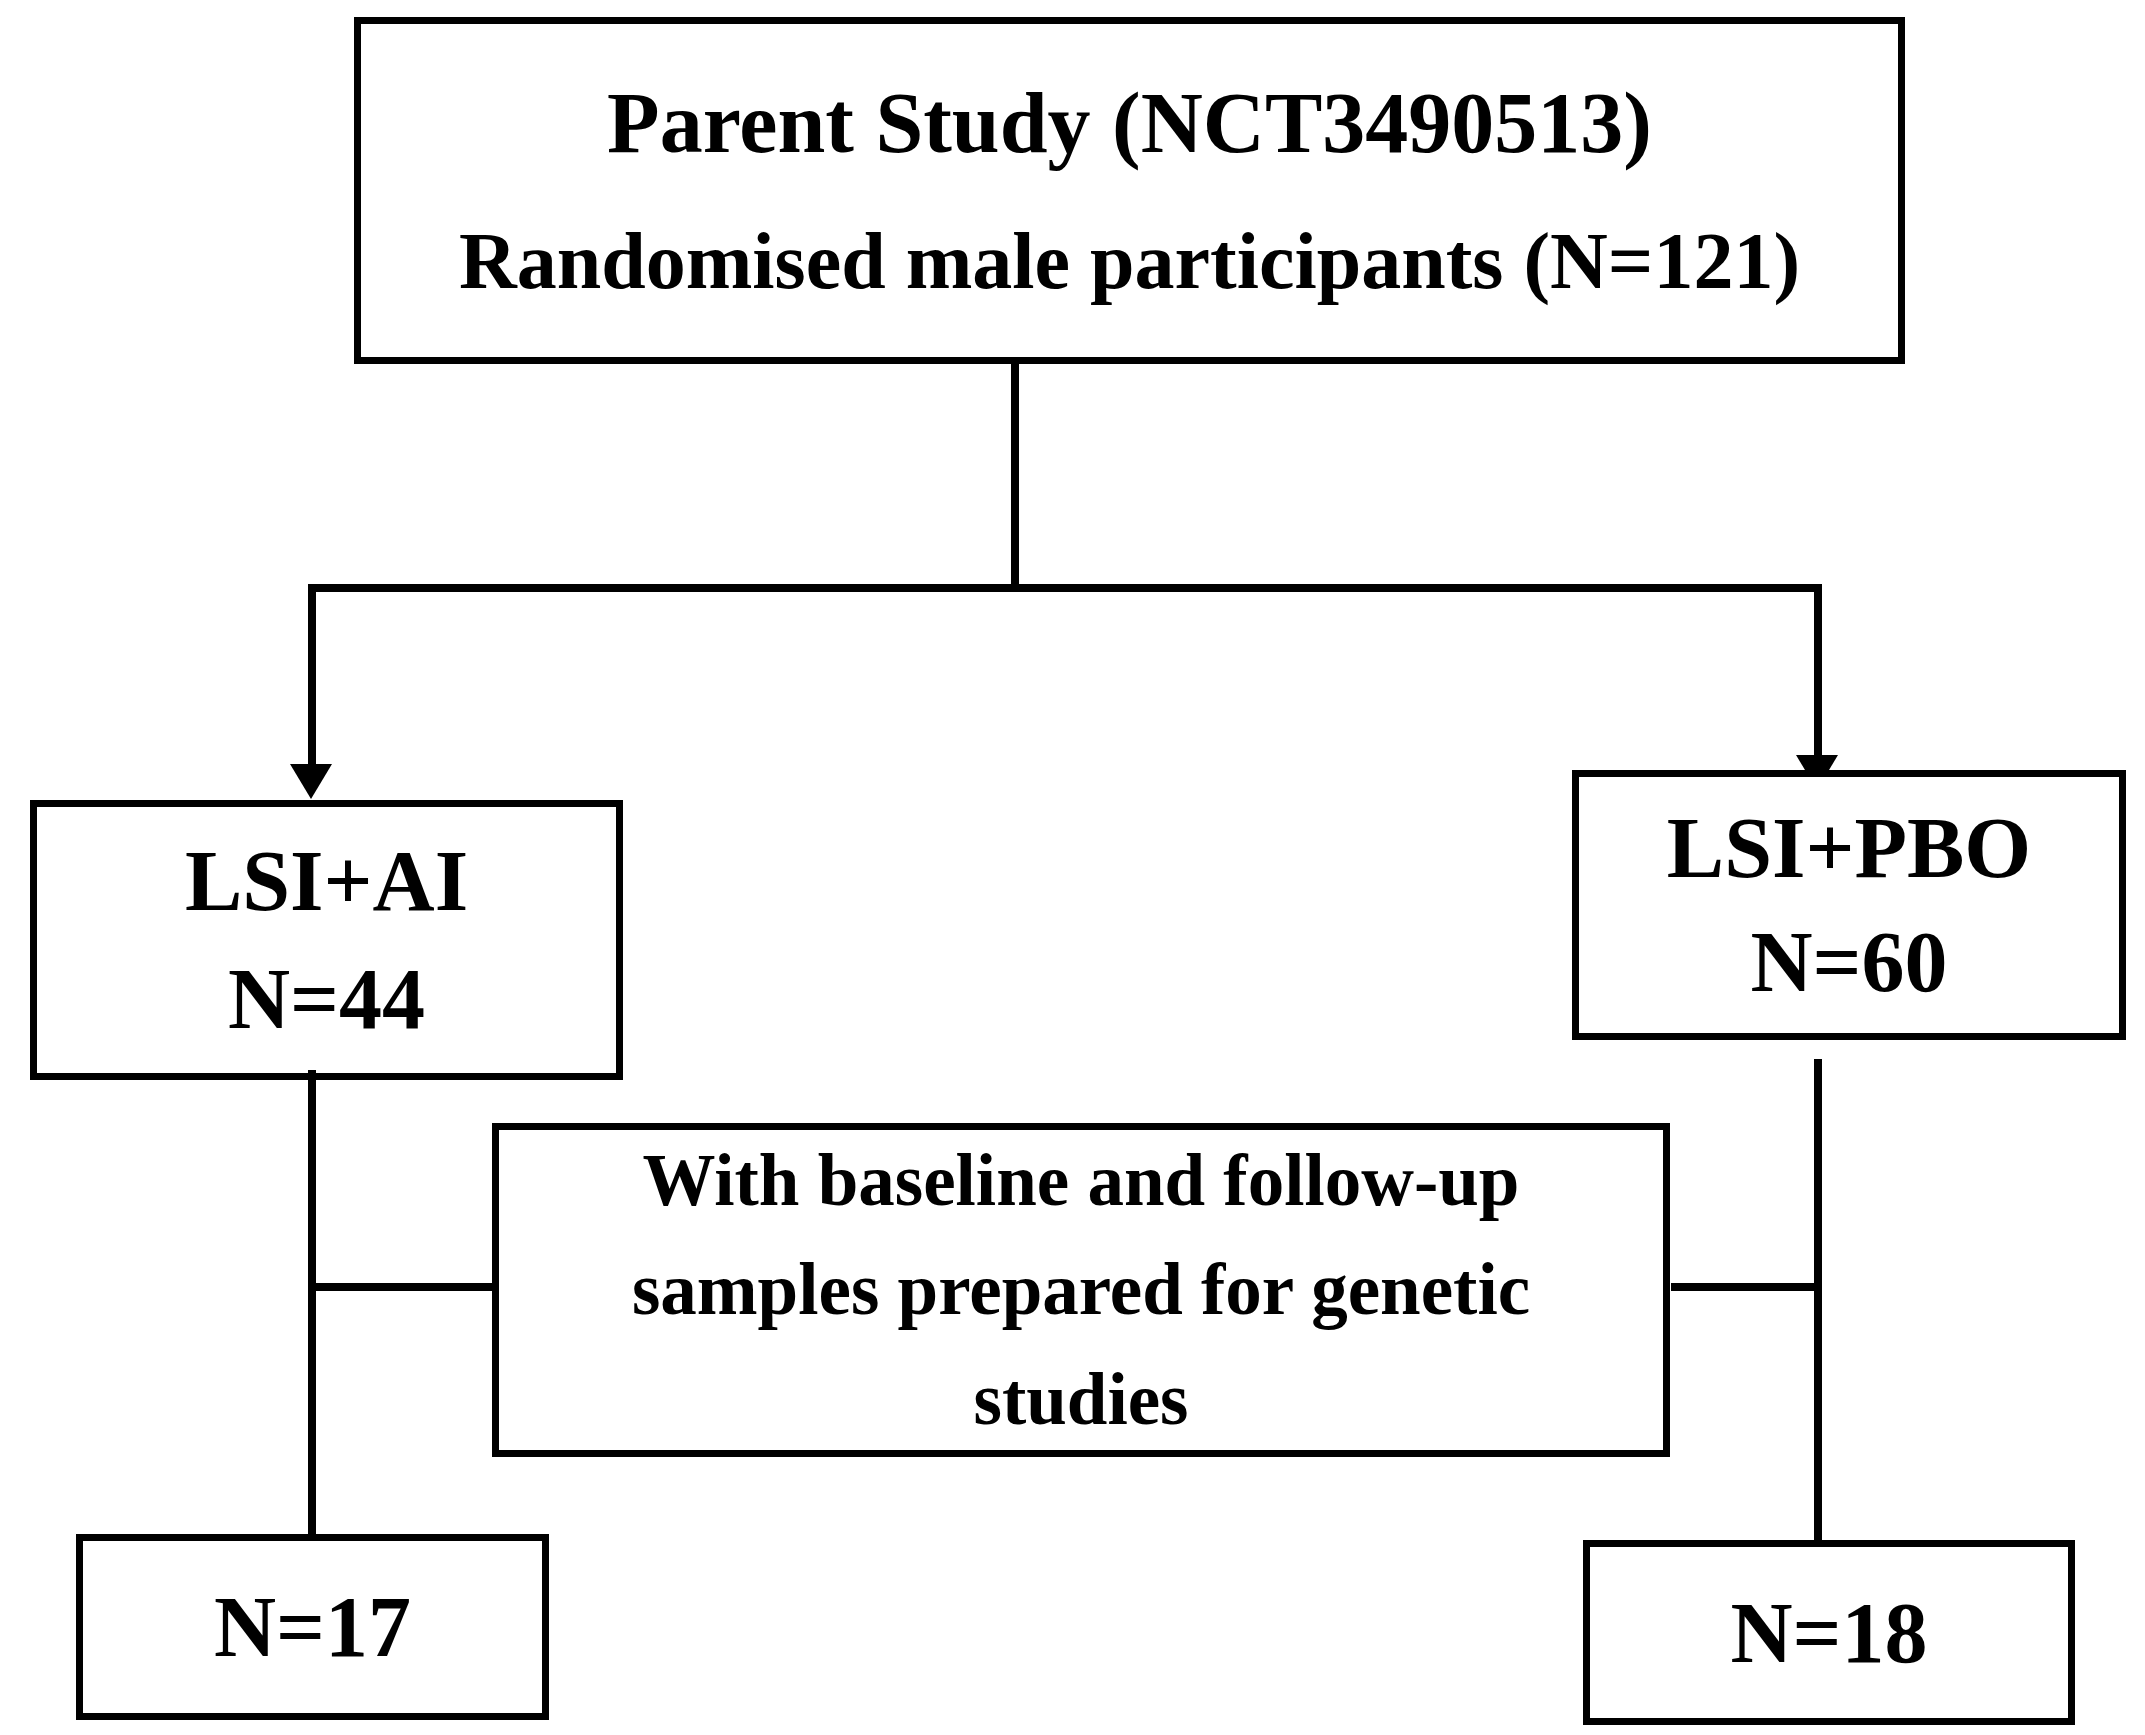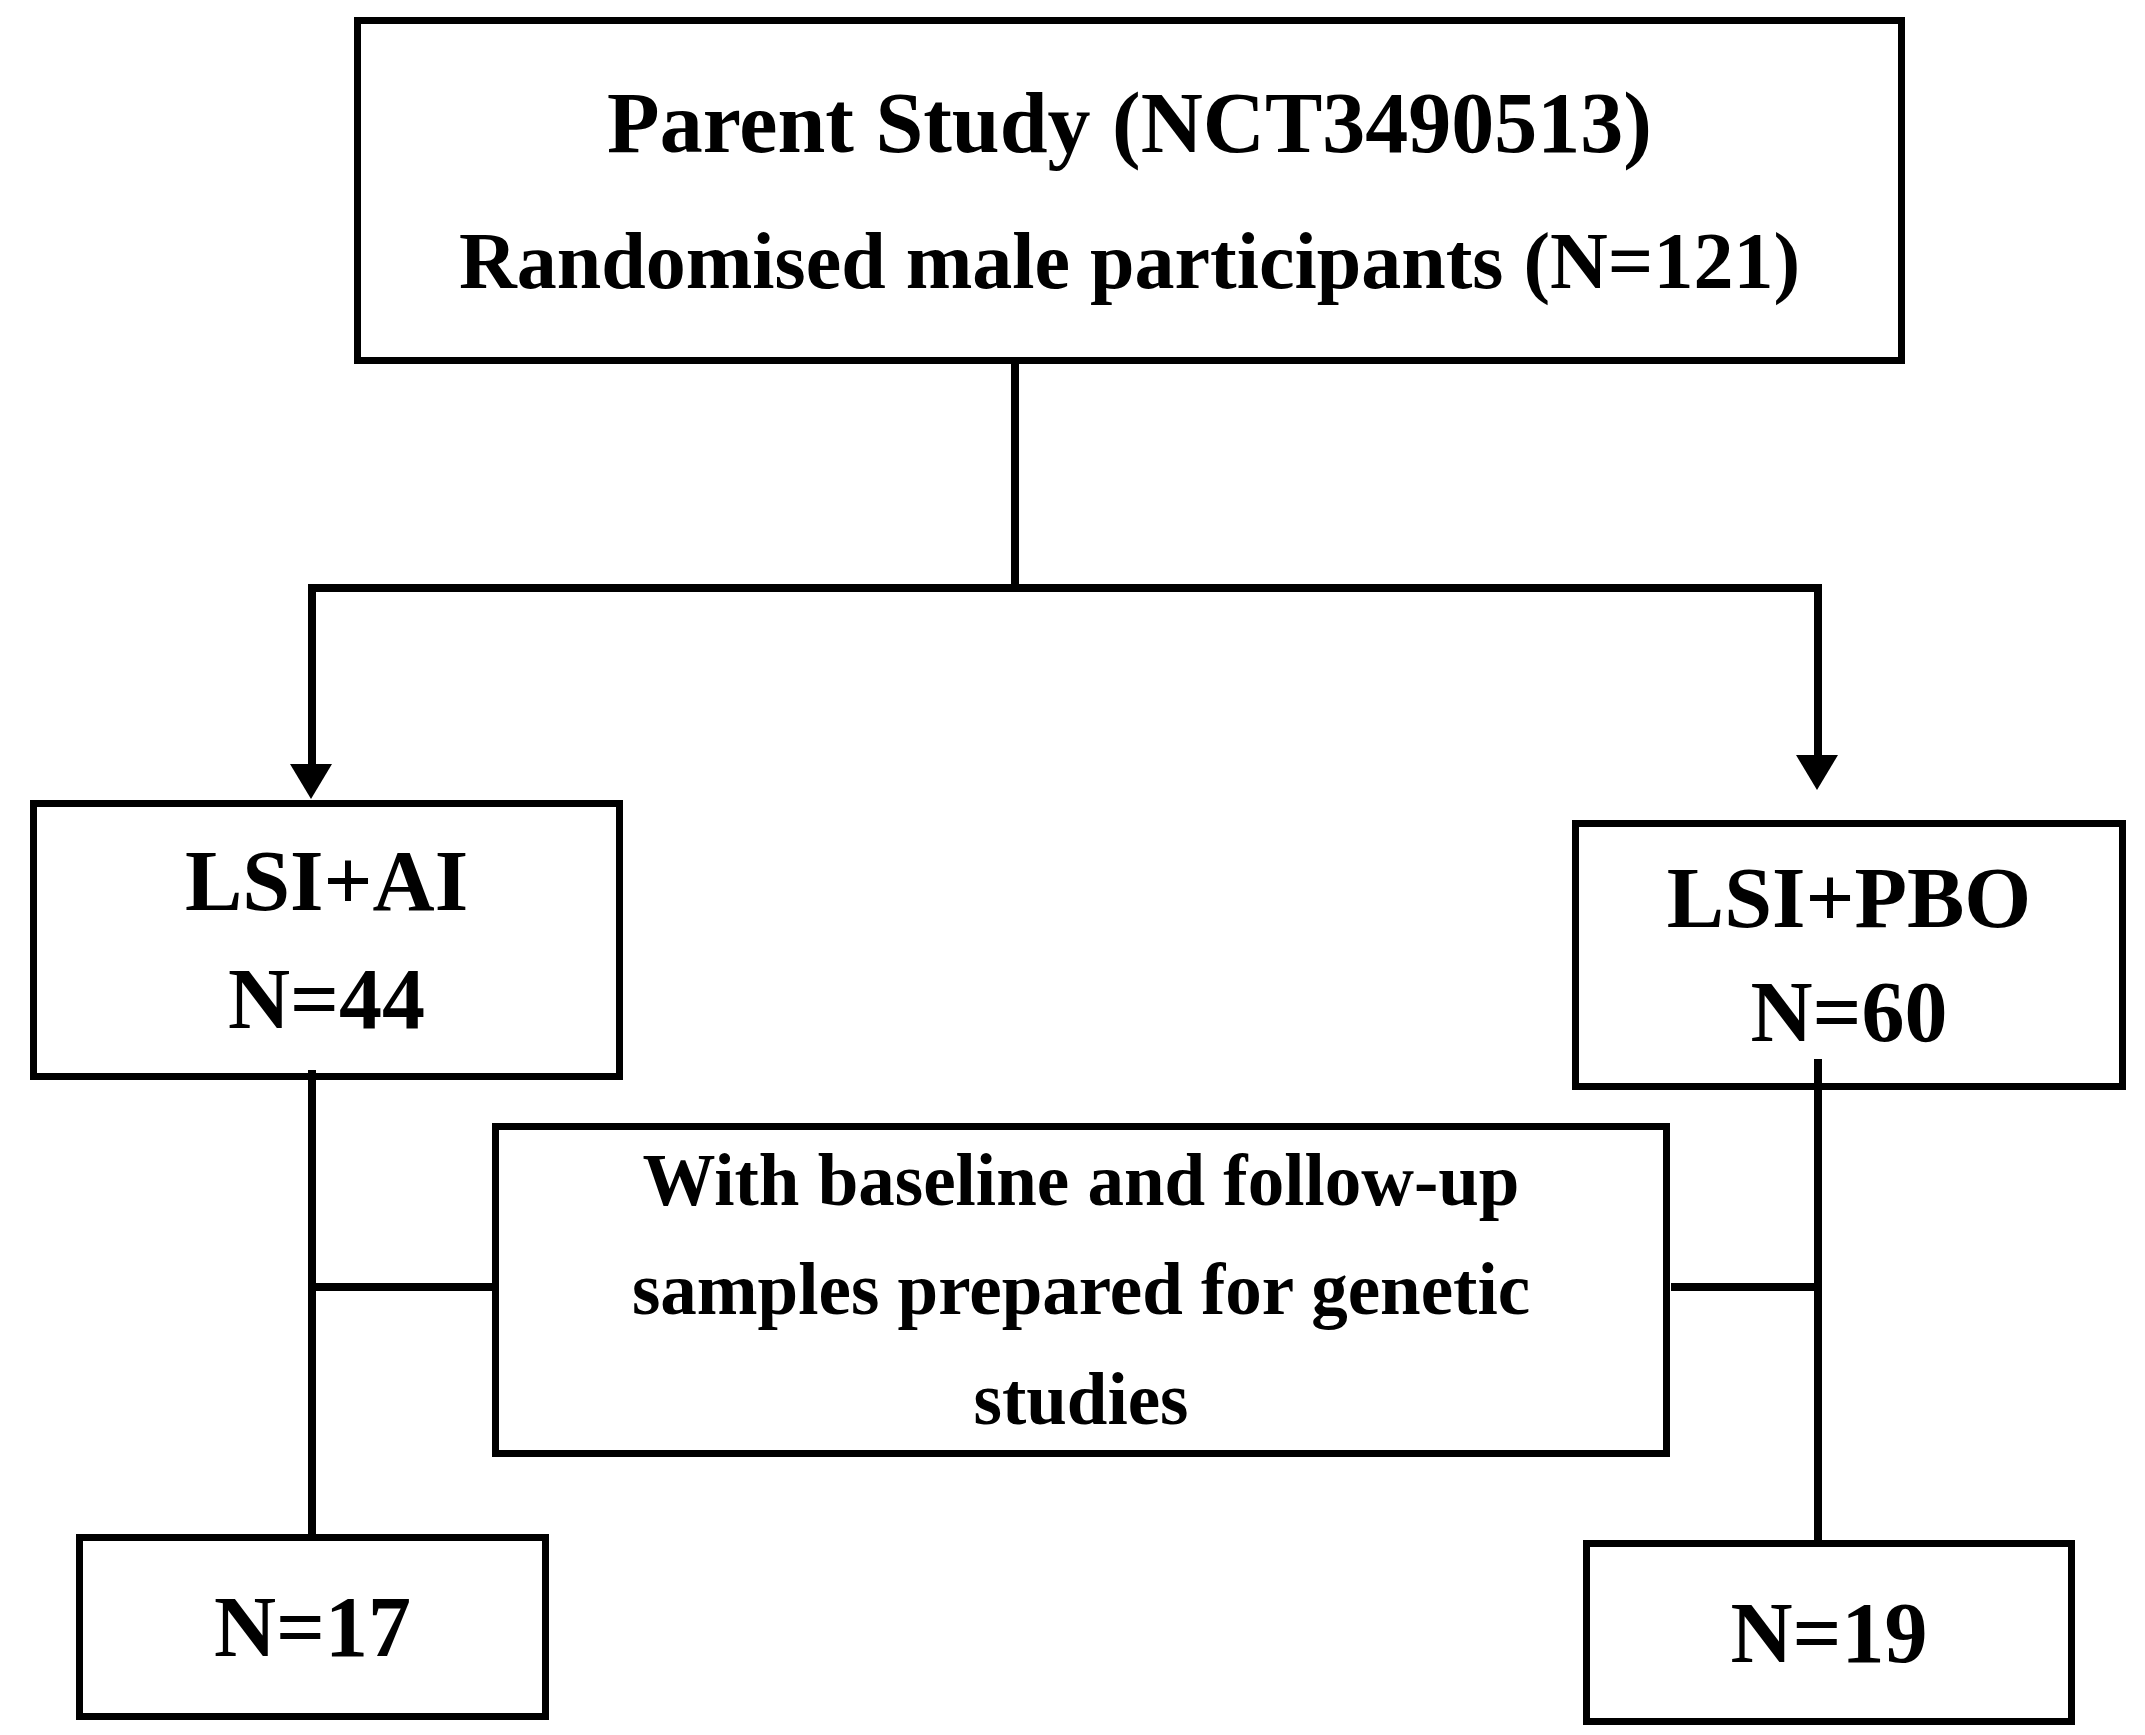--- a/index.html
+++ b/index.html
@@ -67,38 +67,38 @@
   <div class="arrowhead" style="left:290px; top:764px;"></div>
 
   <div class="line" style="left:1814px; top:584px; width:7.5px; height:172px;"></div>
   <div class="arrowhead" style="left:1796px; top:755px;"></div>
 
   <div class="box" style="left:30px; top:800px; width:593px; height:280px;">
     <div class="bigline">LSI+AI</div>
     <div class="bigline">N=44</div>
   </div>
 
-  <div class="box" style="left:1572px; top:820px; width:554px; height:270px;">
+  <div class="box" style="left:1572px; top:770px; width:554px; height:270px;">
     <div class="bigline">LSI+PBO</div>
     <div class="bigline">N=60</div>
   </div>
 
   <div class="line" style="left:308px; top:1070px; width:7.5px; height:466px;"></div>
 
   <div class="line" style="left:1814px; top:1059px; width:7.5px; height:483px;"></div>
 
   <div class="line" style="left:311px; top:1283px; width:181px; height:7.5px;"></div>
   <div class="line" style="left:1671px; top:1283px; width:147px; height:7.5px;"></div>
 
   <div class="box" id="middle-box" style="left:492px; top:1123px; width:1178px; height:334px;">
     <div>With baseline and follow-up samples prepared for genetic studies</div>
   </div>
 
   <div class="box" style="left:76px; top:1534px; width:473px; height:186px;justify-content:center;">
     <div class="bigline">N=17</div>
   </div>
 
   <div class="box" style="left:1583px; top:1540px; width:492px; height:185px;">
-    <div class="bigline">N=19</div>
+    <div class="bigline">N=18</div>
   </div>
 
 </div>
 
 
 </body></html>

